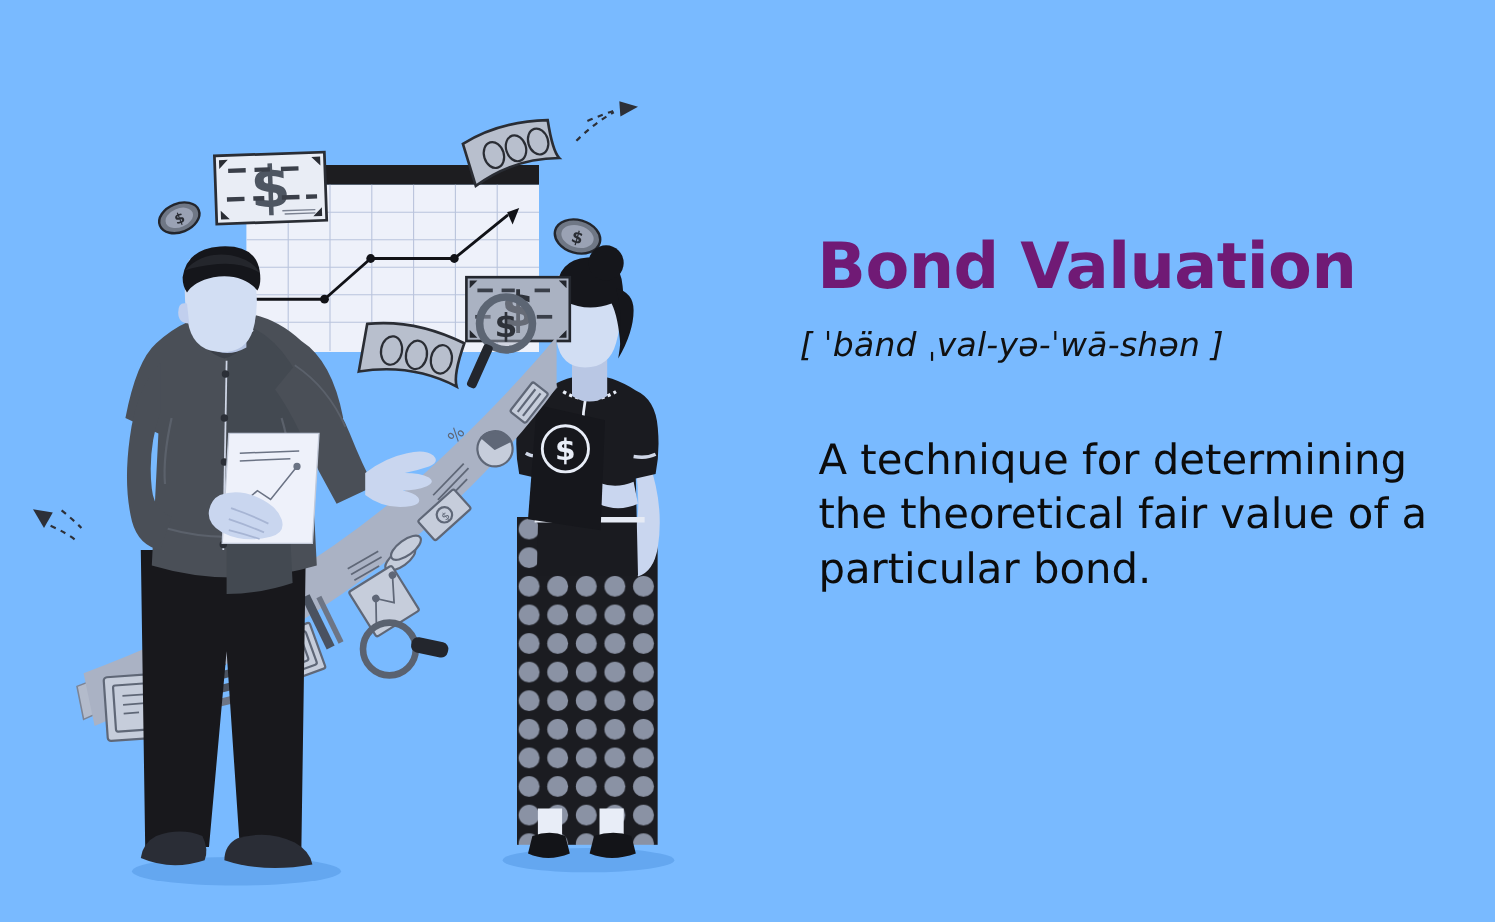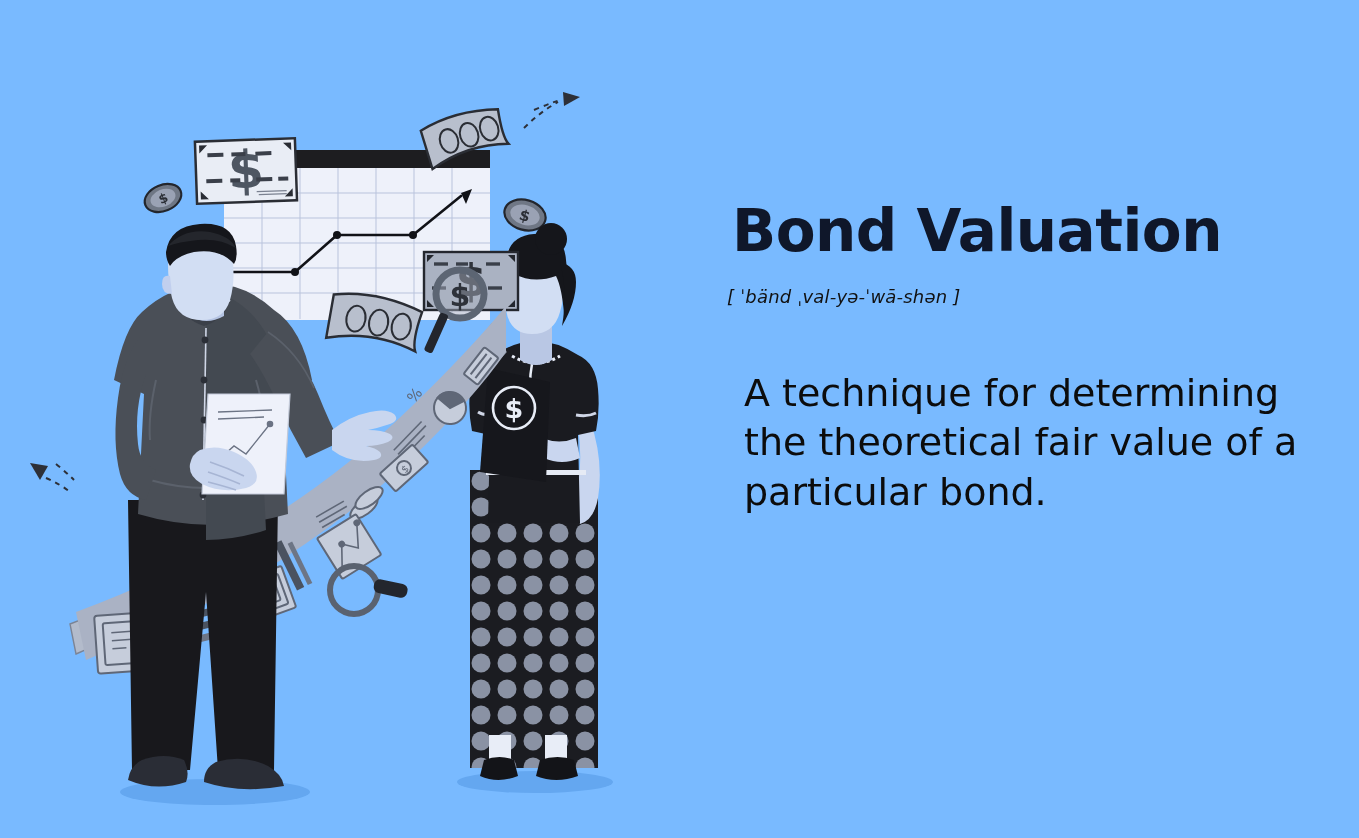--- a/index.html
+++ b/index.html
@@ -9,25 +9,25 @@
     font-family:"Liberation Sans", sans-serif;
     position:relative;
   }
   #stage{position:relative;width:1359px;height:838px;}
 
   
   .text-col{position:absolute;left:727px;top:196px;width:600px;}
   .term{
     font-family:"DejaVu Sans", sans-serif;
     font-weight:700;font-size:58px;line-height:1.05;
-    color:#0f172a;letter-spacing:-0.5px;margin:5px;
+    color:#701a75;letter-spacing:-0.5px;margin:16px;
   }
   .phonetic{
     font-family:"DejaVu Sans", sans-serif;
-    font-style:italic;font-size:18px;color:#111;
+    font-style:italic;font-size:30px;color:#111;
     margin:24px 0 0 0;letter-spacing:.2px;
   }
   .definition{
     font-family:"DejaVu Sans", sans-serif;
     font-size:38px;line-height:1.30;color:#0c0c0c;
     margin:62px 0 0 17px;max-width:585px;font-weight:400;
   }
 
   
   .illus{position:absolute;left:0;top:0;width:700px;height:838px;}

